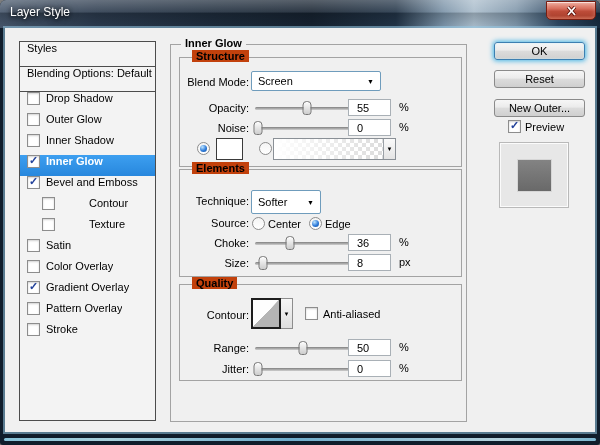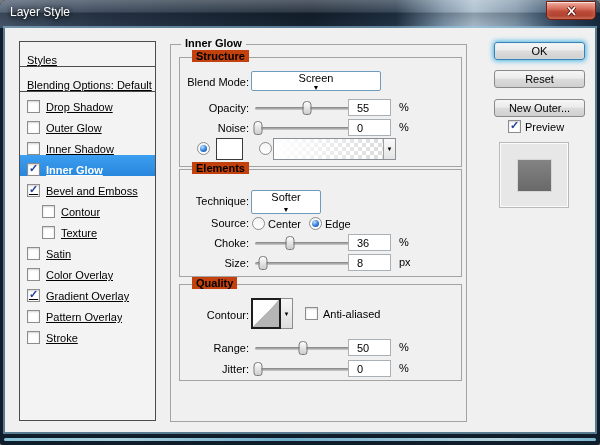--- a/index.html
+++ b/index.html
@@ -20,45 +20,45 @@
     background:linear-gradient(180deg,#efab9d 0%,#d8705f 38%,#bd4c39 55%,#b04330 80%,#c3583f 100%);
     box-shadow:inset 0 1px 0 rgba(255,255,255,.6), inset 0 0 4px rgba(255,255,255,.25);
     display:flex;align-items:center;justify-content:center;cursor:pointer;}
   
   .client{position:absolute;left:5px;top:28px;right:5px;bottom:13px;background:#f0f0f0;
     box-shadow:0 0 0 2px rgba(150,200,228,.55);}
   .bottom-glow{position:absolute;left:4px;right:4px;bottom:4px;height:3px;border-radius:2px;
     background:linear-gradient(90deg,#9adef5,#c4f0fb 18%,#7fc6e8 48%,#d2f2fc 84%,#8fd1ec);opacity:.85;}
   
   .styles-list{position:absolute;left:14px;top:13px;width:137px;height:380px;background:#f3f3f3;border:1px solid #4c4c4c;overflow:hidden;}
-  .side-row{display:flex;align-items:flex-end;height:21px;padding-left:7px;font-size:11px;color:#000;cursor:pointer;text-decoration:underline;}
+  .side-row{display:flex;align-items:flex-start;height:21px;padding-left:7px;font-size:11px;color:#000;cursor:pointer;}
   .side-row.header{height:25px;border-bottom:1px solid #4c4c4c;}
   .side-row.selected{background:linear-gradient(180deg,#3d9ff0,#2787dd);color:#fff;font-weight:bold;}
-  .side-row.indent{padding-left:22px;}
+  .side-row.indent{padding-left:22px;gap:28px;}
   .side-row .lbl{white-space:nowrap;overflow:hidden;}
   
   .cb{width:13px;height:13px;background:#fff;border:1px solid #8d8d8d;box-shadow:inset 0 1px 2px rgba(0,0,0,.18);
     display:inline-flex;align-items:center;justify-content:center;flex:none;cursor:pointer;}
   .side-row .cb{margin-right:6px;}
   .cb .tick{display:none;font-size:11px;font-weight:bold;color:#24439b;line-height:1;margin-top:-2px;}
   .cb.on .tick{display:inline;}
   .radio{position:absolute;width:13px;height:13px;border:1px solid #8d8d8d;border-radius:50%;background:linear-gradient(180deg,#f4f4f4,#fff);cursor:pointer;}
   .radio .dot{display:none;position:absolute;left:2px;top:2px;width:7px;height:7px;border-radius:50%;
     background:radial-gradient(circle at 35% 30%,#bfe6ff,#2f7bd9 55%,#0d4fa0);}
   .radio.on .dot{display:block;}
   
   .main-panel{position:absolute;left:165px;top:16px;width:297px;height:378px;border:1px solid #a3a3a3;}
   .panel-legend{position:absolute;top:-8px;left:10px;background:#f0f0f0;padding:0 4px;font-size:11px;font-weight:bold;}
   .group{position:absolute;border:1px solid #a3a3a3;}
   .group .legend{position:absolute;top:-8px;left:12px;background:#c2410c;padding:0 4px;font-size:11px;font-weight:bold;}
   .g-structure{left:8px;top:12px;width:283px;height:110px;}
   .g-elements{left:8px;top:124px;width:283px;height:108px;text-align:right;}
   .g-quality{left:8px;top:239px;width:283px;height:97px;}
   .flabel{position:absolute;left:0;width:78px;text-align:right;font-size:11px;line-height:20px;color:#000;white-space:nowrap;}
-  .dd{position:absolute;background:#fff;border:1px solid #6f9cbc;border-radius:2px;display:flex;align-items:center;justify-content:space-between;padding:0 6px;font-size:11px;cursor:pointer;flex-direction:column;}
+  .dd{position:absolute;background:#fff;border:1px solid #6f9cbc;border-radius:2px;display:flex;align-items:center;justify-content:space-between;padding:0 6px;font-size:11px;cursor:pointer;}
   .dd .arr{font-size:7px;color:#000;}
   .srow{position:absolute;left:0;width:245px;height:20px;}
   .track{position:absolute;left:84px;top:9px;width:94px;height:3px;border-radius:2px;background:linear-gradient(180deg,#808080,#cfcfcf);cursor:pointer;}
   .thumb{position:absolute;top:-6px;width:9px;height:14px;background:linear-gradient(180deg,#fdfdfd,#cdcdcd);border:1px solid #787878;border-radius:4px 4px 3px 3px;transform:translateX(-50%);cursor:pointer;}
   .valbox{position:absolute;left:177px;top:1px;width:43px;height:17px;background:#fff;border:1px solid #a9b0b6;font-size:11px;padding:0 0 0 8px;color:#000;outline:none;}
   .unit{position:absolute;left:228px;top:3px;font-size:11px;}
   .inline-lbl{position:absolute;font-size:11px;line-height:14px;white-space:nowrap;}
   
   .color-swatch{position:absolute;left:45px;top:93px;width:27px;height:22px;background:#fff;border:1px solid #3a3a3a;box-shadow:inset 0 0 0 1px #fff;cursor:pointer;}
   .gradbar{position:absolute;left:102px;top:93px;width:123px;height:22px;border:1px solid #8a9096;background:#fff;display:flex;cursor:pointer;}

